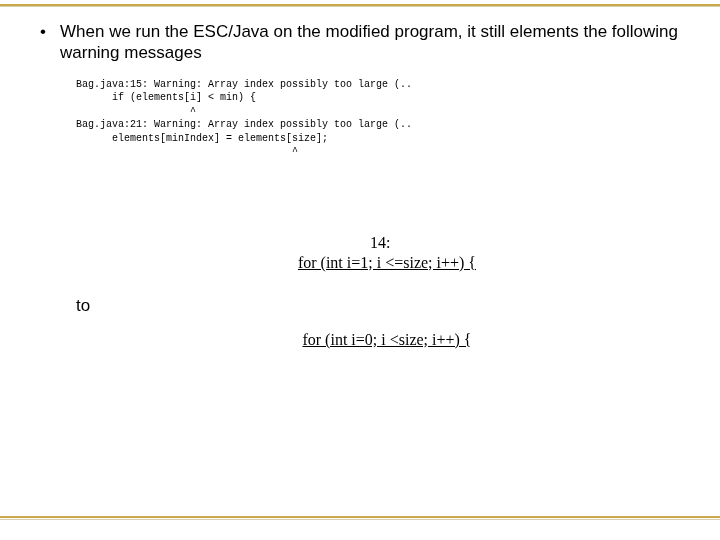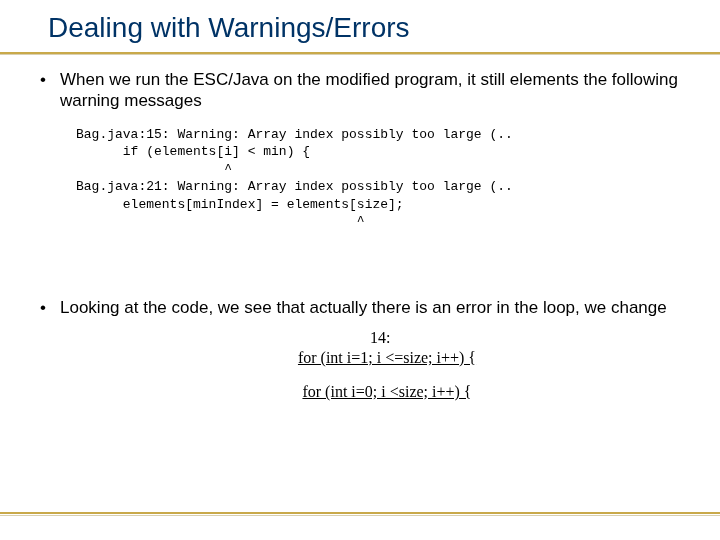--- a/index.html
+++ b/index.html
@@ -50,21 +50,21 @@
   }
   ul.bullets > li::before {
     content: "•";
     position: absolute;
     left: 2px;
     top: 0;
     font-size: 17px;
   }
   .code-block {
     font-family: "Courier New", Courier, monospace;
-    font-size: 13px;
+    font-size: 10px;
     white-space: pre;
     margin: 14px 0 20px 38px;
     line-height: 1.35;
   }
   .gap-large { height: 46px; }
   .change-block {
     margin-left: 38px;
     margin-top: 8px;
   }
   .to-label {
@@ -100,55 +100,48 @@
     right: 0;
     bottom: 24px;
     border-top: 1px solid #d9d0b0;
   }
 </style>
 </head>
 <body>
 
 <div class="slide">
 
-  <div class="title-area">
-    <div class="title">Dealing with Warnings/Errors</div>
-  </div>
   <div class="rule-top"></div>
   <div class="rule-shadow"></div>
 
   <div class="content">
     <ul class="bullets">
       <li>
         <span>When we run the ESC/Java on the modified program, it still elements the following warning messages</span>
       </li>
     </ul>
 
     <div class="code-block">Bag.java:15: Warning: Array index possibly too large (..
       if (elements[i] &lt; min) {
                    ^
 Bag.java:21: Warning: Array index possibly too large (..
       elements[minIndex] = elements[size];
                                     ^</div>
 
     <div class="gap-large"></div>
 
-    <ul class="bullets">
-      <li>
-        <span>Looking at the code, we see that actually there is an error in the loop, we change</span>
-      </li>
-    </ul>
 
     <div class="change-block">
 
       <div class="change-row">
         <div class="change-label">14:</div>
         <div class="change-code">for (int i=1; i &lt;=size; i++) {</div>
       </div>
 
+      <div class="to-label">to</div>
 
       <div class="change-row">
         <div class="change-code">for (int i=0; i &lt;size; i++) {</div>
       </div>
     </div>
   </div>
 
   <div class="bottom-rule"></div>
   <div class="bottom-rule-shadow"></div>
 </div>

